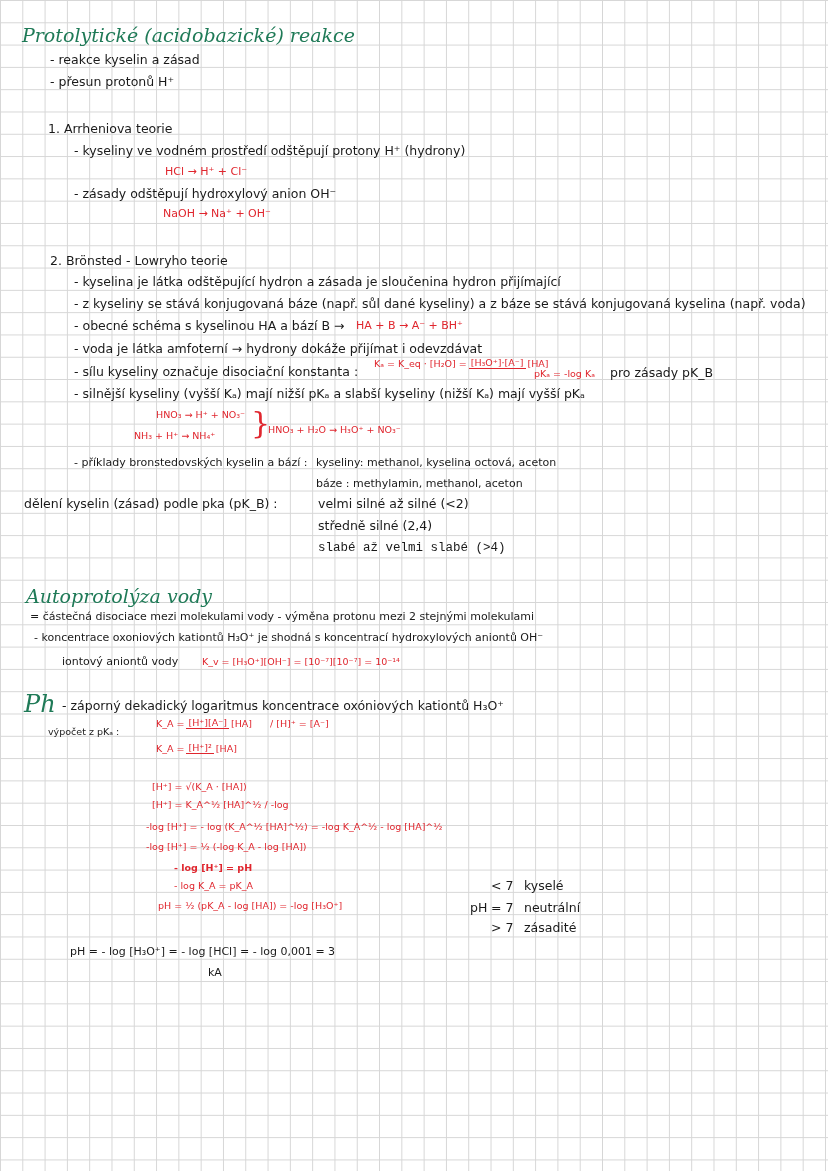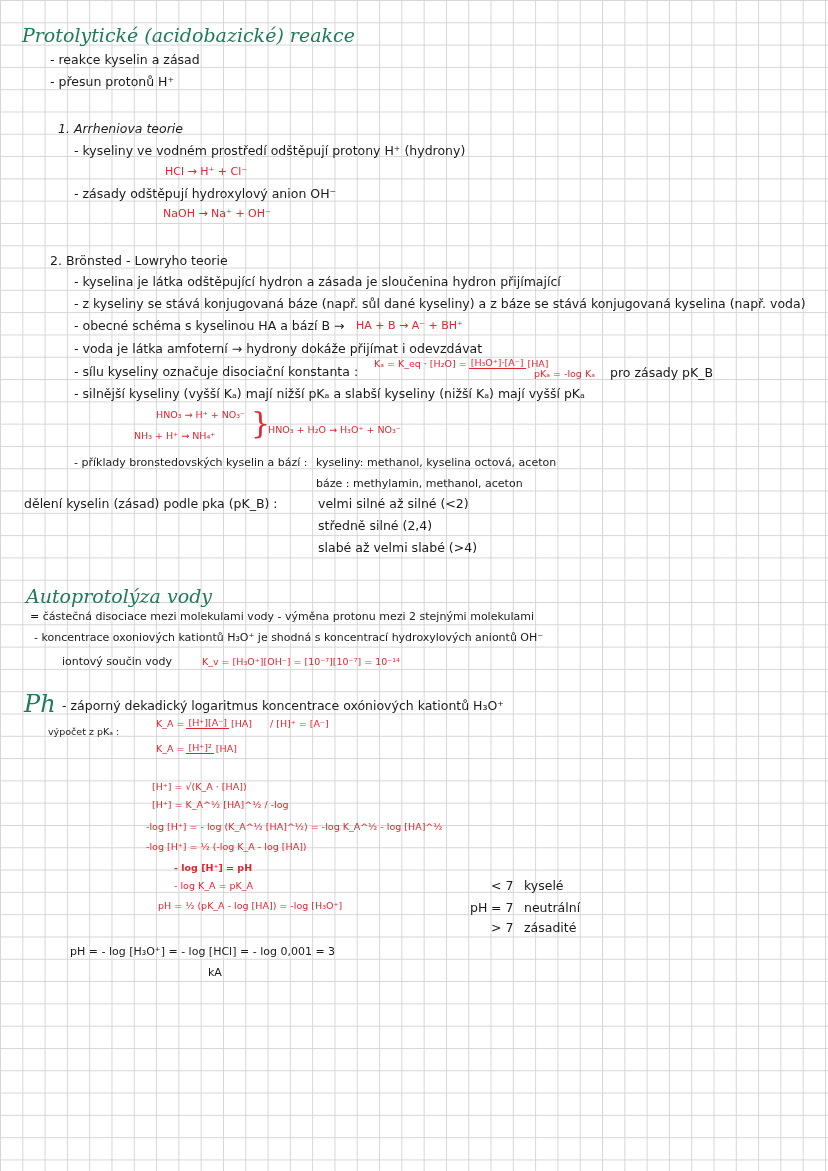--- a/index.html
+++ b/index.html
@@ -28,21 +28,21 @@
   .frac .den { padding:0 2px; }
   .brace { color:#e0262e; font-size:30px; font-family:"DejaVu Serif", serif; }
 </style>
 </head>
 <body>
 
 <div class="t h1" style="left:22px;top:26px;">Protolytické (acidobazické) reakce</div>
 <div class="t b" style="left:50px;top:54px;">- reakce kyselin a zásad</div>
 <div class="t b" style="left:50px;top:76px;">- přesun protonů H⁺</div>
 
-<div class="t b" style="left:58px;top:123px;font-style:italic;">1. Arrheniova teorie</div>
+<div class="t b" style="left:48px;top:123px;">1. Arrheniova teorie</div>
 <div class="t b" style="left:74px;top:145px;">- kyseliny ve vodném prostředí odštěpují protony H⁺ (hydrony)</div>
 <div class="t r f" style="left:165px;top:166px;">HCl → H⁺ + Cl⁻</div>
 <div class="t b" style="left:74px;top:188px;">- zásady odštěpují hydroxylový anion OH⁻</div>
 <div class="t r f" style="left:163px;top:208px;">NaOH → Na⁺ + OH⁻</div>
 
 <div class="t b" style="left:50px;top:255px;">2. Brönsted - Lowryho teorie</div>
 <div class="t b" style="left:74px;top:276px;">- kyselina je látka odštěpující hydron a zásada je sloučenina hydron přijímající</div>
 <div class="t b" style="left:74px;top:298px;">- z kyseliny se stává konjugovaná báze (např. sůl dané kyseliny) a z báze se stává konjugovaná kyselina (např. voda)</div>
 <div class="t b" style="left:74px;top:320px;">- obecné schéma  s kyselinou HA a bází B →</div>
 <div class="t r f" style="left:356px;top:320px;">HA + B → A⁻ + BH⁺</div>
@@ -61,26 +61,26 @@
 <div class="t r fs" style="left:134px;top:410px;padding-left:22px;">HNO₃ → H⁺ + NO₃⁻</div>
 <div class="t r fs" style="left:134px;top:431px;">NH₃ + H⁺ → NH₄⁺</div>
 <div class="t brace" style="left:251px;top:408px;">}</div>
 <div class="t r fs" style="left:268px;top:425px;">HNO₃ + H₂O → H₃O⁺ + NO₃⁻</div>
 <div class="t s" style="left:74px;top:457px;">- příklady bronstedovských kyselin a bází :</div>
 <div class="t s" style="left:316px;top:457px;">kyseliny: methanol, kyselina octová, aceton</div>
 <div class="t s" style="left:316px;top:478px;">báze : methylamin, methanol, aceton</div>
 <div class="t b" style="left:24px;top:498px;">dělení  kyselin (zásad)  podle pka (pK_B) :</div>
 <div class="t b" style="left:318px;top:498px;">velmi silné až silné  (&lt;2)</div>
 <div class="t b" style="left:318px;top:520px;">středně silné  (2,4)</div>
-<div class="t b" style="left:318px;top:542px;">slabé až velmi slabé  (&gt;4)</div>
+<div class="t b" style="left:318px;top:542px;font-family:Liberation Mono, monospace;">slabé až velmi slabé  (&gt;4)</div>
 
 <div class="t h1" style="left:26px;top:587px;">Autoprotolýza vody</div>
 <div class="t s" style="left:30px;top:611px;">= částečná disociace mezi molekulami vody  -  výměna protonu  mezi 2 stejnými molekulami</div>
 <div class="t s" style="left:34px;top:632px;">- koncentrace oxoniových kationtů H₃O⁺ je shodná s koncentrací hydroxylových aniontů OH⁻</div>
-<div class="t s" style="left:62px;top:656px;">iontový součin vody</div>
+<div class="t s" style="left:62px;top:656px;">iontový aniontů vody</div>
 <div class="t r fs" style="left:202px;top:657px;">K_v = [H₃O⁺][OH⁻] = [10⁻⁷][10⁻⁷] = 10⁻¹⁴</div>
 
 <div class="t big" style="left:24px;top:692px;">Ph</div>
 <div class="t b" style="left:62px;top:700px;">-  záporný dekadický logaritmus koncentrace oxóniových kationtů H₃O⁺</div>
 <div class="t xs" style="left:48px;top:727px;">výpočet z pKₐ :</div>
 
 <div class="t r fs" style="left:156px;top:718px;display:flex;align-items:center;">
   <span>K_A =</span>
   <span class="frac">
     <span class="num">[H⁺][A⁻]</span>

